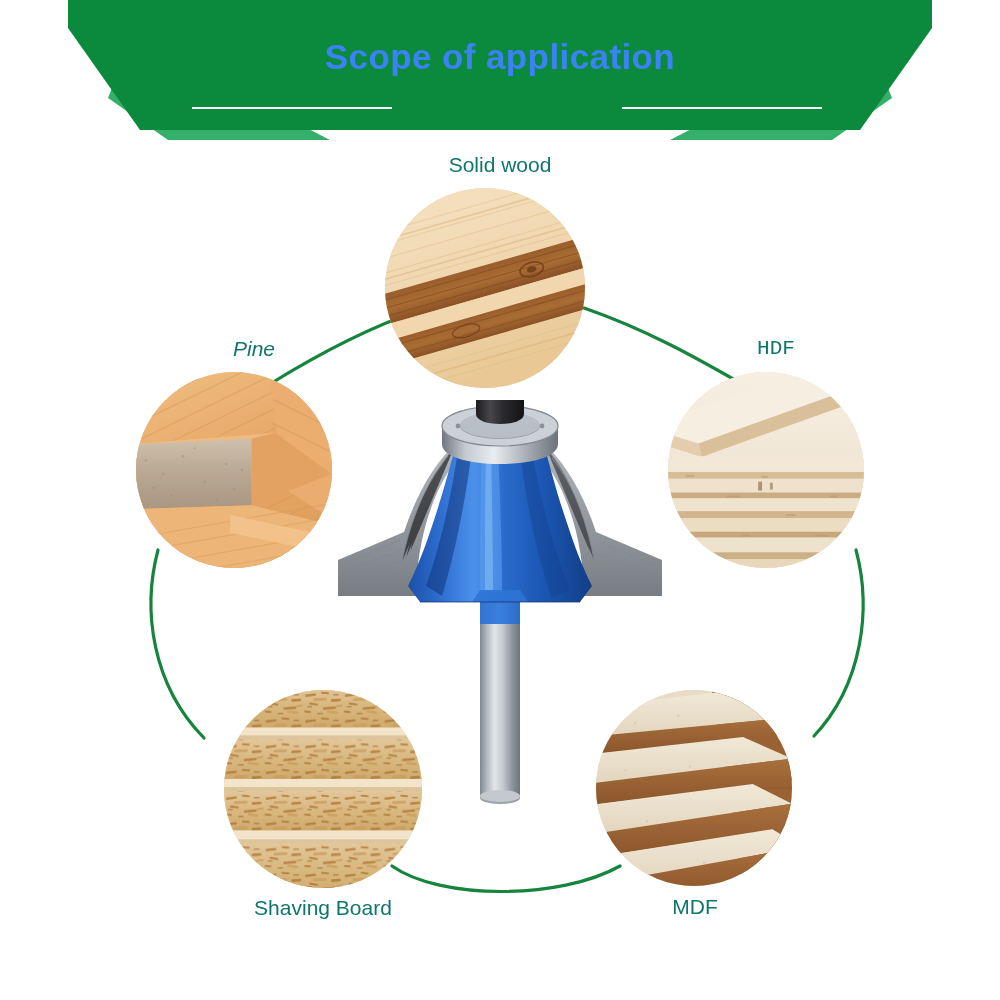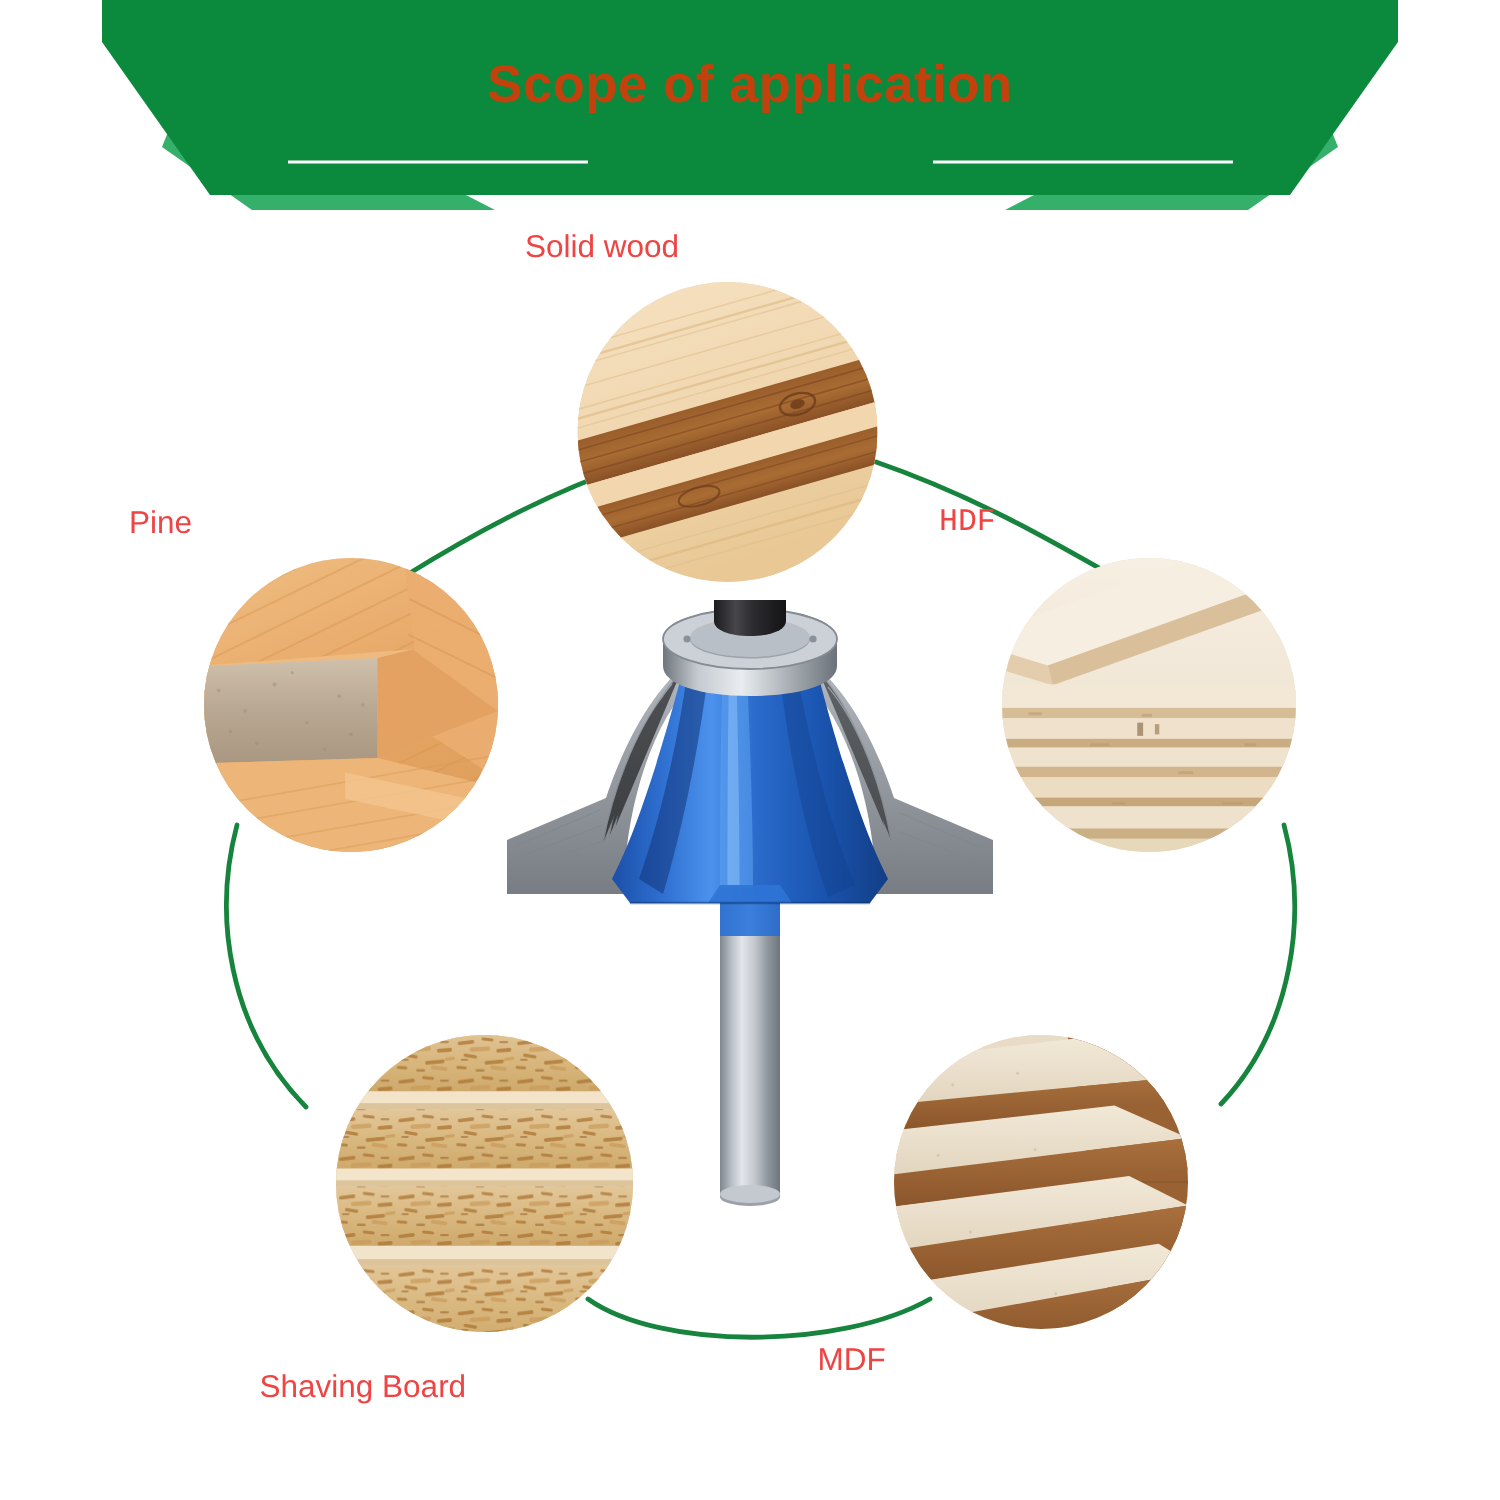--- a/index.html
+++ b/index.html
@@ -26,21 +26,21 @@
     height: 140px;
   }
   #header-svg { display: block; }
 
   #header-title {
     position: absolute;
     left: 0;
     top: 36px;
     width: 1000px;
     text-align: center;
-    color: #c2410c;
+    color: #3b82f6;
     font-size: 35px;
     font-weight: bold;
     letter-spacing: 0.4px;
     font-family: "Liberation Sans", sans-serif;
     line-height: 42px;
     white-space: nowrap;
   }
 
   .header-rule {
     position: absolute;
@@ -73,43 +73,43 @@
   }
   .node-circle {
     position: absolute;
     border-radius: 50%;
     overflow: hidden;
     background: #e8d9bf;
   }
   .node-label {
     position: absolute;
     width: 300px;
-    text-align: left;
-    color: #ef4444;
+    text-align: center;
+    color: #0f766e;
     font-size: 21px;
     font-family: "Liberation Sans", sans-serif;
     white-space: nowrap;
     line-height: 26px;
   }
 
   
   #node-solid-wood .node-circle { left: 385px; top: 48px; width: 200px; height: 200px; }
   #node-solid-wood .node-label  { left: 350px; top: 12px; }
 
   #node-hdf .node-circle { left: 668px; top: 232px; width: 196px; height: 196px; }
   #node-hdf .node-label  { left: 626px; top: 196px; font-family: Liberation Mono, monospace; }
 
   #node-pine .node-circle { left: 136px; top: 232px; width: 196px; height: 196px; }
-  #node-pine .node-label  { left: 86px;  top: 196px; }
+  #node-pine .node-label  { left: 104px;  top: 196px; font-style: italic; }
 
   #node-mdf .node-circle { left: 596px; top: 550px; width: 196px; height: 196px; }
   #node-mdf .node-label  { left: 545px; top: 754px; }
 
   #node-shaving-board .node-circle { left: 224px; top: 550px; width: 198px; height: 198px; }
-  #node-shaving-board .node-label  { left: 173px; top: 755px; margin-top: 17px; }
+  #node-shaving-board .node-label  { left: 173px; top: 755px; }
 
   .tex { position: absolute; left: 0; top: 0; width: 100%; height: 100%; }
 
   
   #router-bit {
     position: absolute;
     left: 330px;
     top: 260px;
     width: 340px;
     height: 420px;

